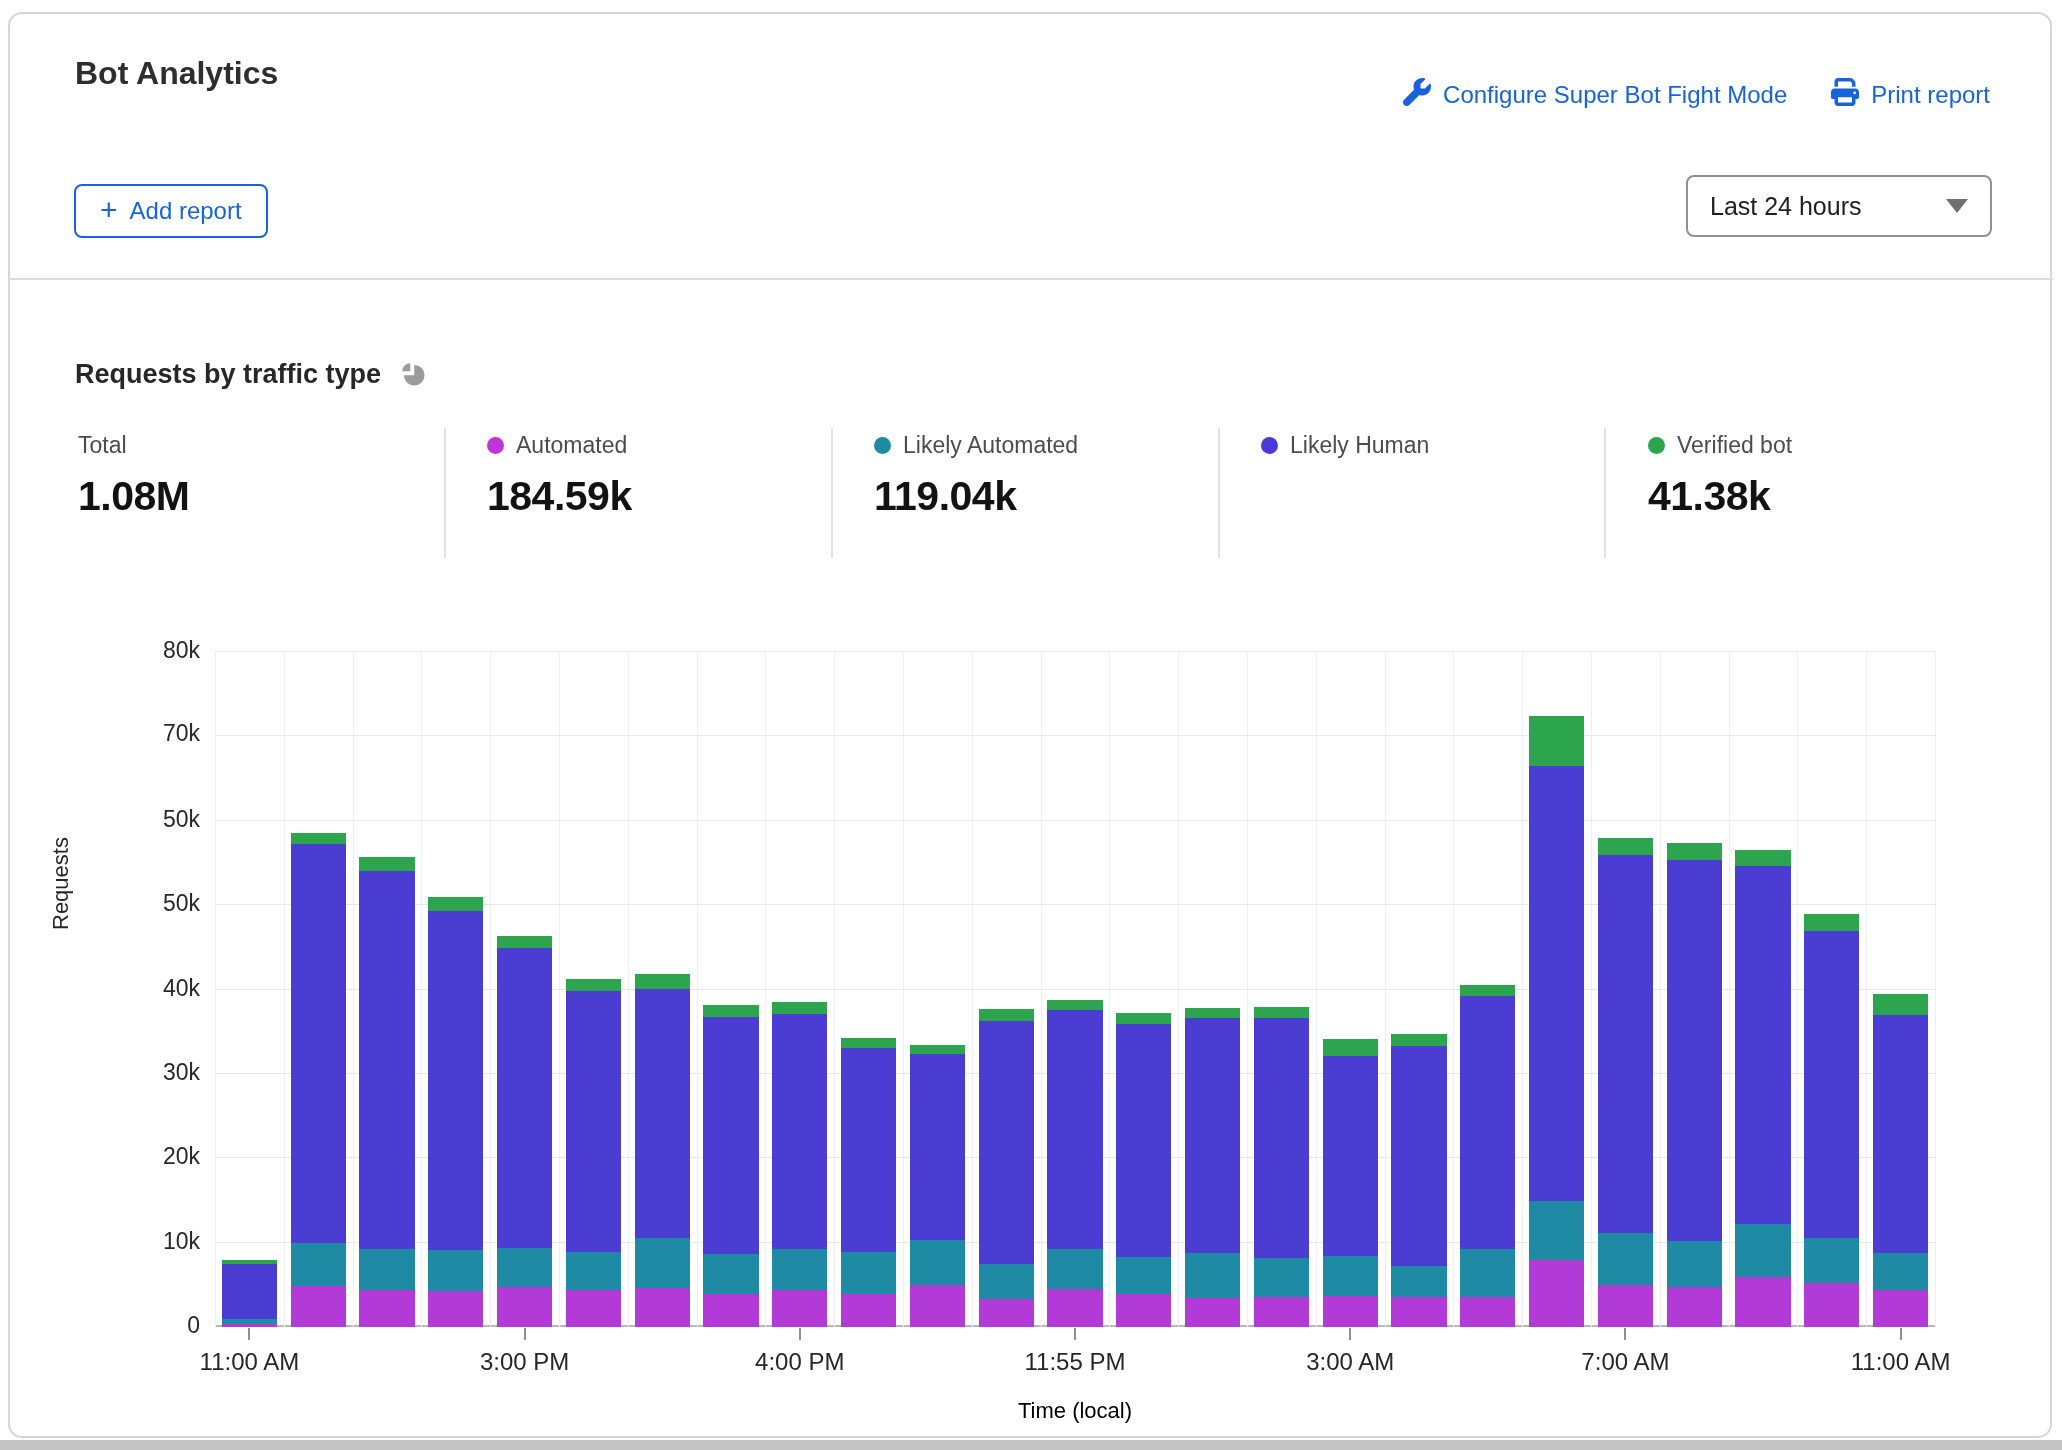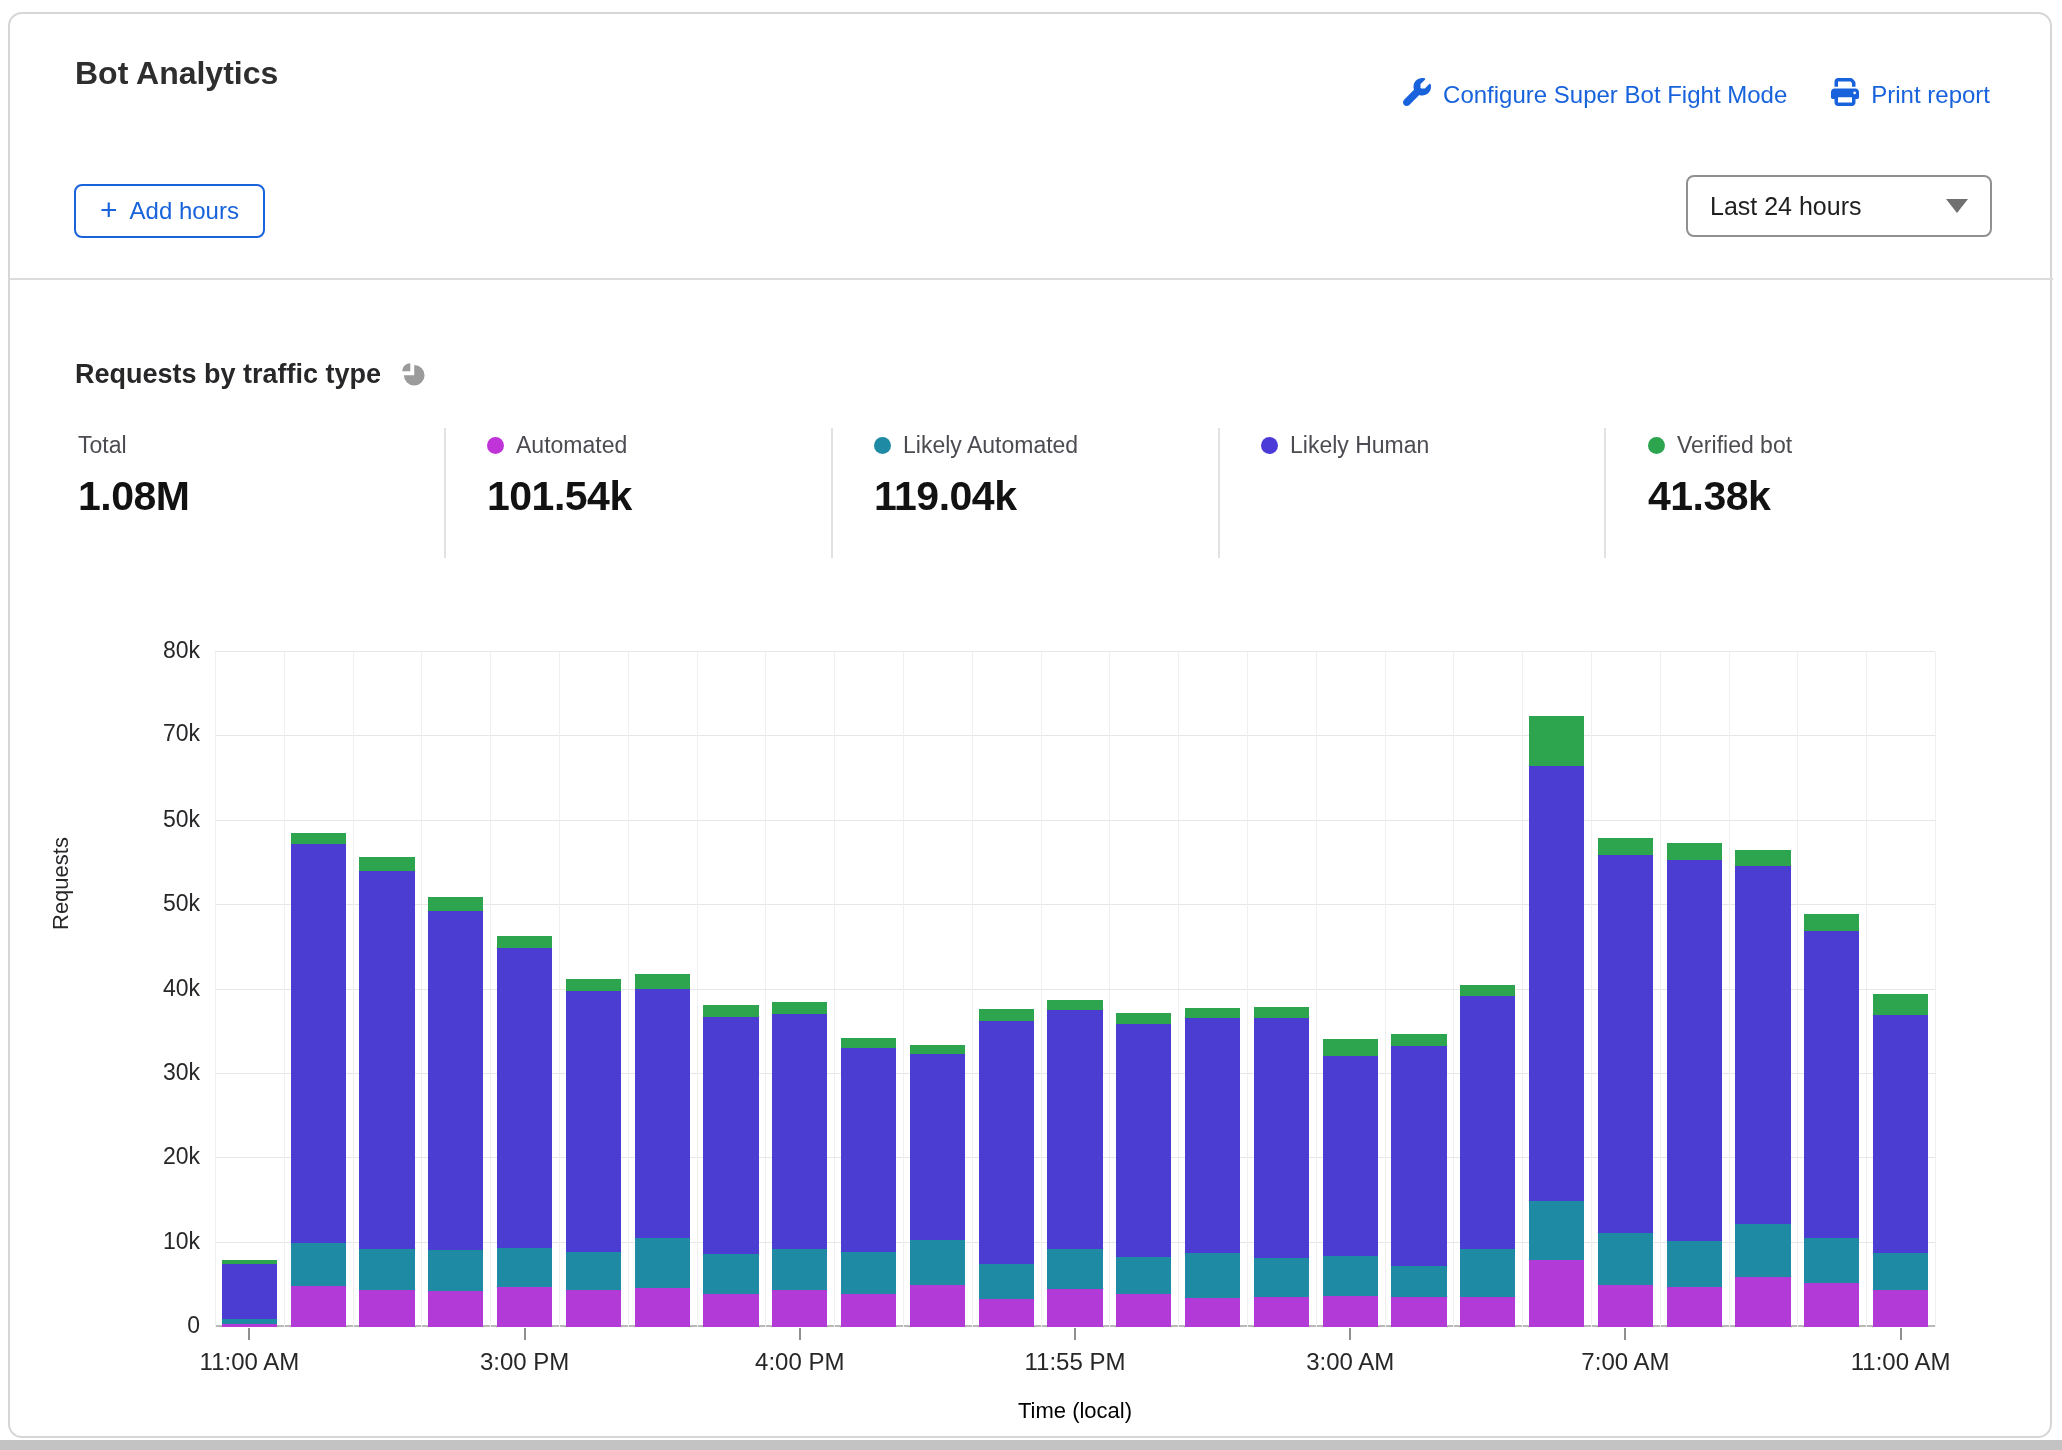--- a/index.html
+++ b/index.html
@@ -59,21 +59,21 @@
     <div class="hlink">
       <span><svg viewBox="0 0 512 512">
             <path d="M128 0C92.7 0 64 28.7 64 64v96h64V64H354.7L384 93.3V160h64V93.3c0-17-6.7-33.3-18.7-45.3L400 18.7C388 6.7 371.7 0 354.7 0H128zM384 352v32 64H128V384 368 352H384zm64 32h32c17.7 0 32-14.3 32-32V256c0-35.3-28.7-64-64-64H64c-35.3 0-64 28.7-64 64v96c0 17.7 14.3 32 32 32H64v64c0 35.3 28.7 64 64 64H384c35.3 0 64-28.7 64-64V384zM432 248a24 24 0 1 1 0 48 24 24 0 1 1 0-48z"></path>
           </svg></span>
       <span>Print report</span>
     </div>
   </div>
 
   <button class="btn-add">
     <span class="plus">+</span>
-    <span>Add hours</span>
+    <span>Add report</span>
   </button>
 
   <div class="select">
     <span class="sel-label">Last 24 hours</span>
     <span class="caret"></span>
   </div>
 
   <div class="hdr-divider"></div>
 
   <div class="section-title">
@@ -90,21 +90,21 @@
     <div class="lab">
         <span>Total</span>
       </div>
     <div class="val">1.08M</div>
   </div>
   <div class="stat" style="left:487px">
     <div class="lab">
         <span class="dot" style="background-color: rgb(191, 51, 217);"></span>
         <span>Automated</span>
       </div>
-    <div class="val">101.54k</div>
+    <div class="val">184.59k</div>
   </div>
   <div class="stat" style="left:874px">
     <div class="lab">
         <span class="dot" style="background-color: rgb(31, 138, 163);"></span>
         <span>Likely Automated</span>
       </div>
     <div class="val">119.04k</div>
   </div>
   <div class="stat" style="left:1261px">
     <div class="lab">

